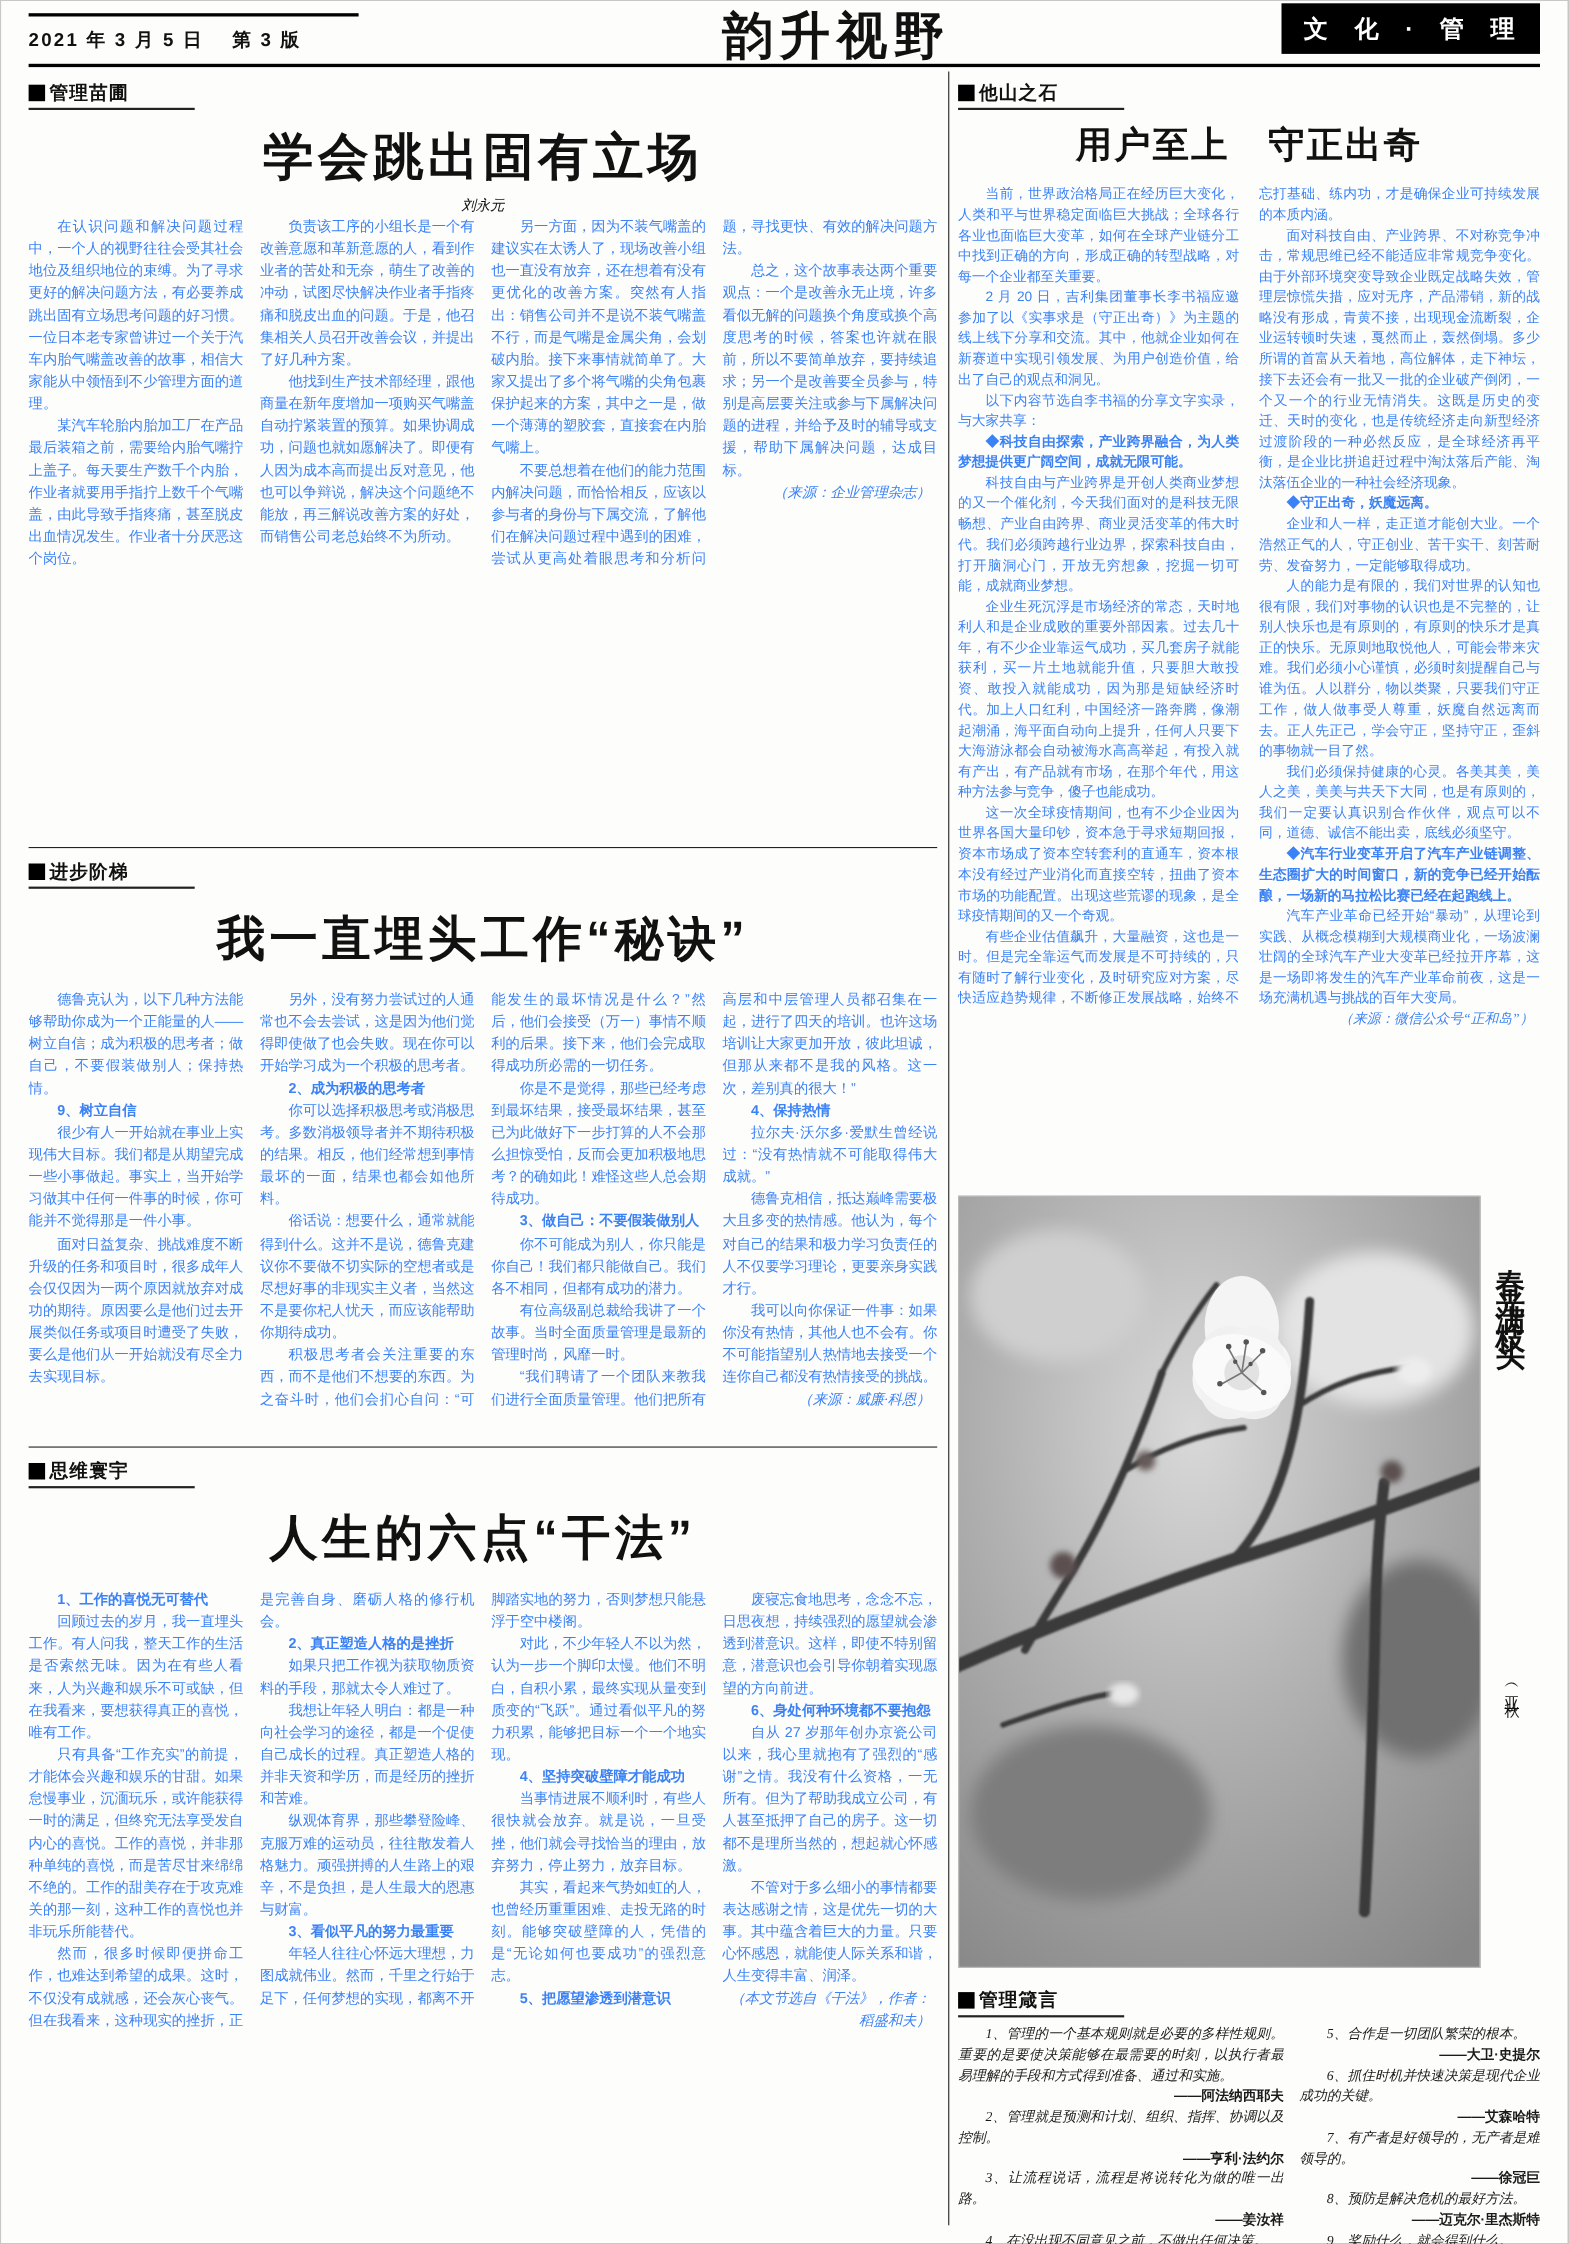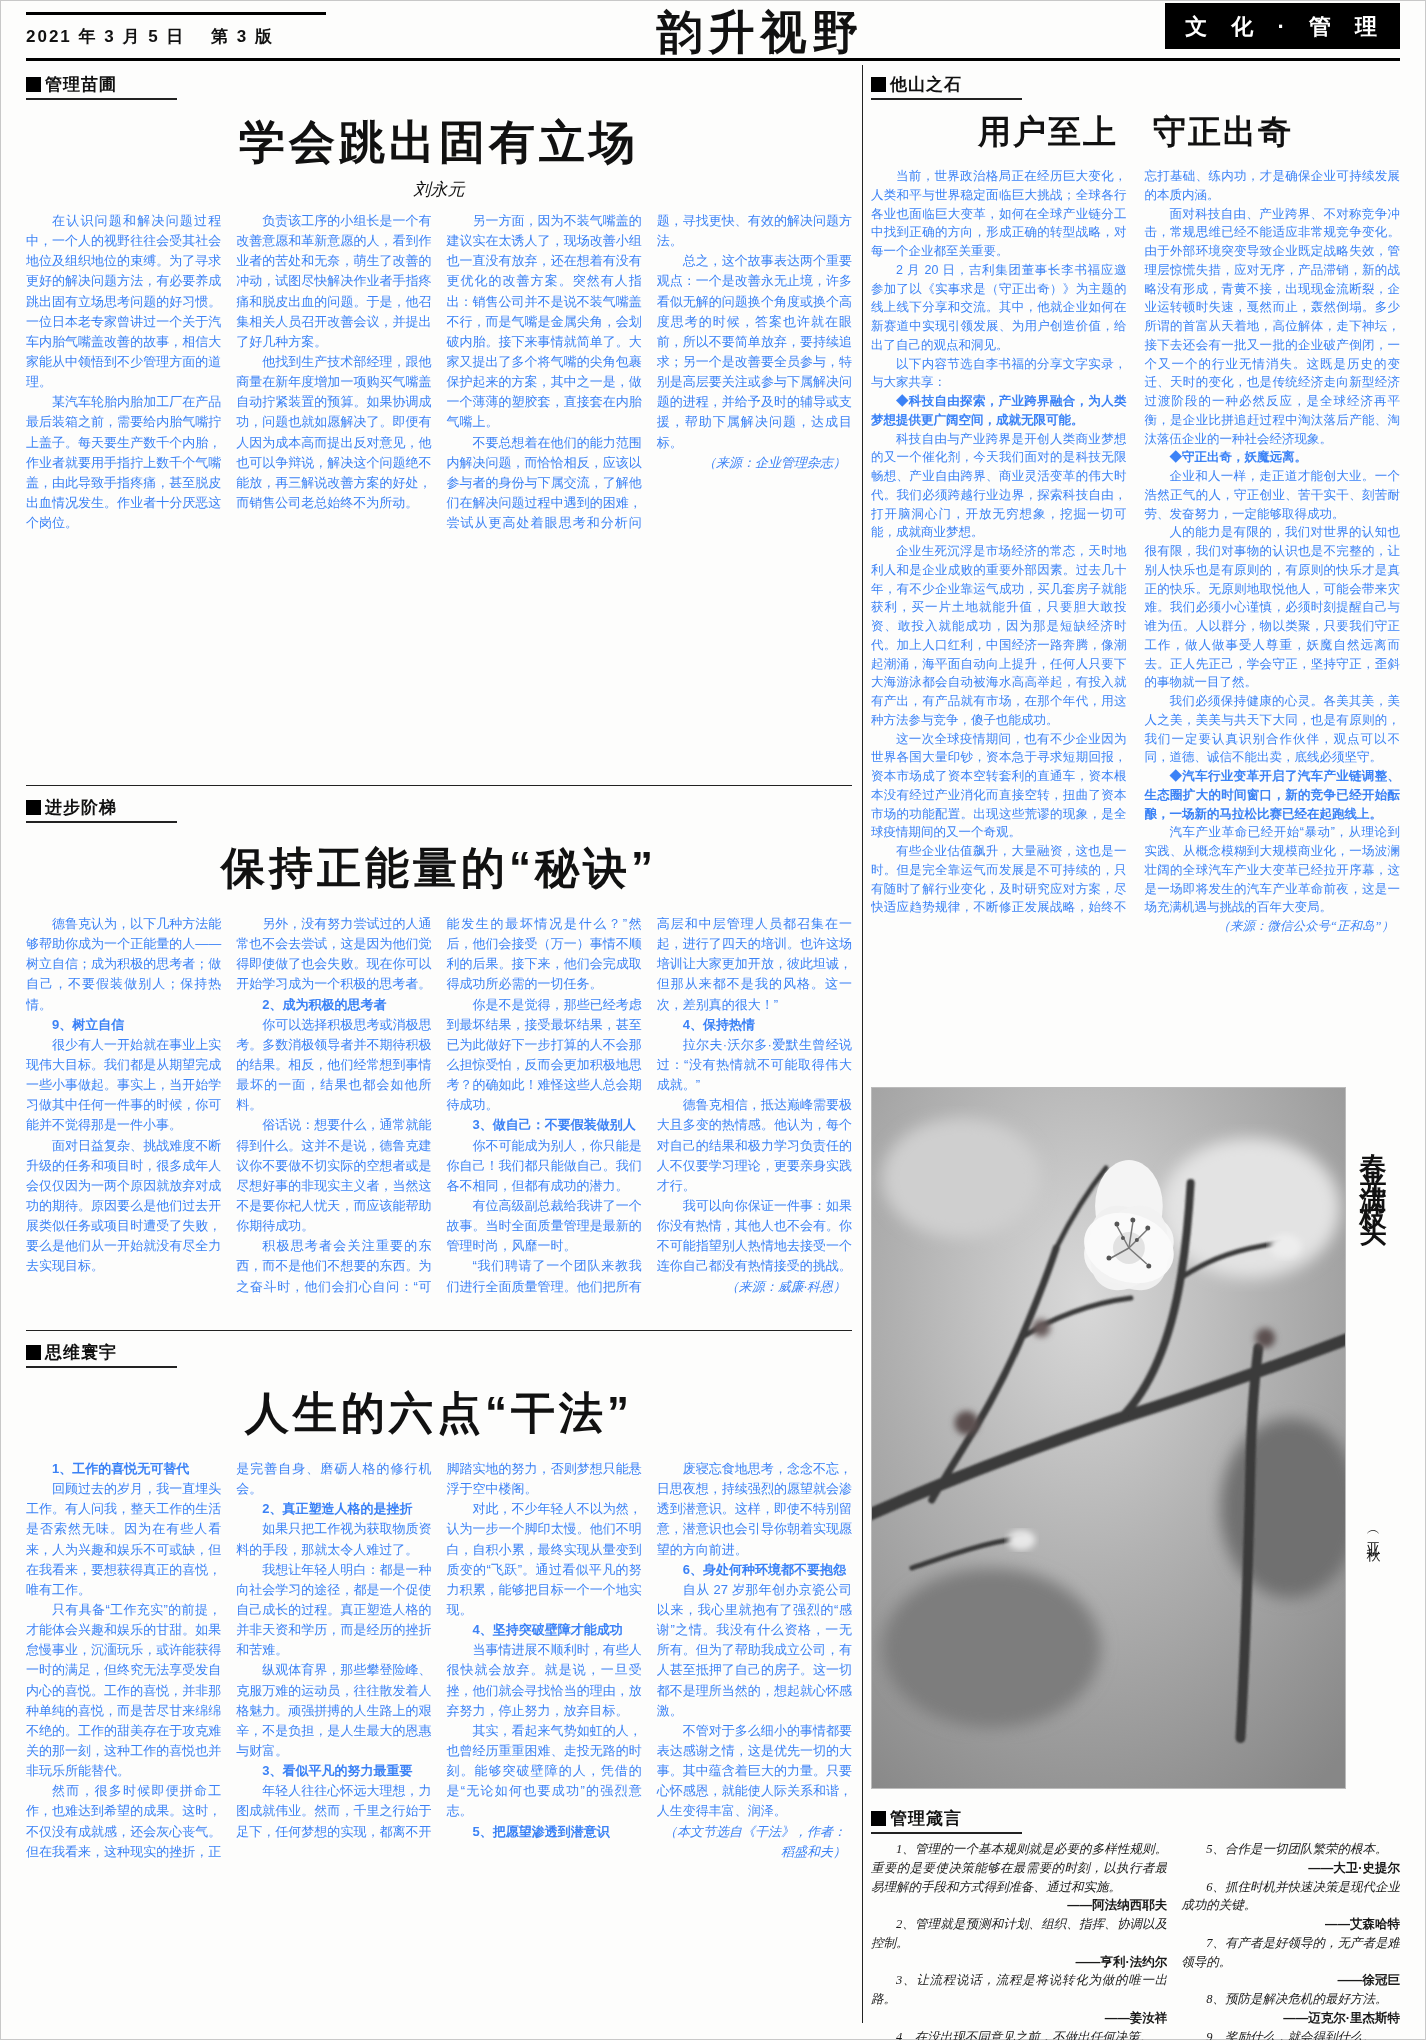--- a/index.html
+++ b/index.html
@@ -22,21 +22,21 @@
   .colL{width:826px;}
   .vdiv{width:0;border-left:1.5px solid #222;margin:0 8px 0 10px;}
   .colR{flex:1;min-width:0;}
 
   .slabel{font-size:17px;font-weight:bold;letter-spacing:1px;display:inline-block;
           border-bottom:2px solid #222;padding:2px 60px 2px 0;margin:6px 0 2px;}
   .slabel::before{content:"";display:inline-block;width:15px;height:15px;background:#000;
                   margin-right:4px;vertical-align:-2px;}
   .headline{font-weight:900;text-align:center;letter-spacing:4px;font-family:"Liberation Sans",sans-serif;}
   .h1a{font-size:46px;margin:10px 0 4px;}
-  .byline{text-align:center;font-size:17px;font-family:"Liberation Serif",serif;font-style:italic;margin-bottom:10px;}
+  .byline{text-align:center;font-size:13px;font-family:"Liberation Serif",serif;font-style:italic;margin-bottom:0;}
   .h2a{font-size:44px;margin:14px 0 16px;}
   .h3a{font-size:44px;margin:14px 0 16px;}
   .h4a{font-size:33px;margin:8px 0 12px;letter-spacing:2px;}
 
   .abody{text-align:justify;overflow:hidden;font-size:13px;line-height:1.55;color:#3b82f6;}
   .abody p{margin:0;}
   .t-p{text-indent:2em;}
   .t-h{text-indent:2em;font-weight:bold;}
   .t-src{text-align:right;font-family:"Liberation Serif",serif;font-style:italic;padding-right:6px;}
   .cols4{column-count:4;column-gap:15px;}
@@ -100,21 +100,21 @@
             <p class="t-p">负责该工序的小组长是一个有改善意愿和革新意愿的人，看到作业者的苦处和无奈，萌生了改善的冲动，试图尽快解决作业者手指疼痛和脱皮出血的问题。于是，他召集相关人员召开改善会议，并提出了好几种方案。</p>
             <p class="t-p">他找到生产技术部经理，跟他商量在新年度增加一项购买气嘴盖自动拧紧装置的预算。如果协调成功，问题也就如愿解决了。即便有人因为成本高而提出反对意见，他也可以争辩说，解决这个问题绝不能放，再三解说改善方案的好处，而销售公司老总始终不为所动。</p>
             <p class="t-p">另一方面，因为不装气嘴盖的建议实在太诱人了，现场改善小组也一直没有放弃，还在想着有没有更优化的改善方案。突然有人指出：销售公司并不是说不装气嘴盖不行，而是气嘴是金属尖角，会划破内胎。接下来事情就简单了。大家又提出了多个将气嘴的尖角包裹保护起来的方案，其中之一是，做一个薄薄的塑胶套，直接套在内胎气嘴上。</p>
             <p class="t-p">不要总想着在他们的能力范围内解决问题，而恰恰相反，应该以参与者的身份与下属交流，了解他们在解决问题过程中遇到的困难，尝试从更高处着眼思考和分析问题，寻找更快、有效的解决问题方法。</p>
             <p class="t-p">总之，这个故事表达两个重要观点：一个是改善永无止境，许多看似无解的问题换个角度或换个高度思考的时候，答案也许就在眼前，所以不要简单放弃，要持续追求；另一个是改善要全员参与，特别是高层要关注或参与下属解决问题的进程，并给予及时的辅导或支援，帮助下属解决问题，达成目标。</p>
             <p class="t-src">（来源：企业管理杂志）</p>
           </div>
 
     <hr class="hline">
     <div><span class="slabel">进步阶梯</span></div>
-    <div class="headline h2a">保持正能量的“秘诀”</div>
+    <div class="headline h2a">我一直埋头工作“秘诀”</div>
     <div class="abody cols4 b2">
 
     <p class="t-p">德鲁克认为，以下几种方法能够帮助你成为一个正能量的人——树立自信；成为积极的思考者；做自己，不要假装做别人；保持热情。</p>
             <p class="t-h">9、树立自信</p>
             <p class="t-p">很少有人一开始就在事业上实现伟大目标。我们都是从期望完成一些小事做起。事实上，当开始学习做其中任何一件事的时候，你可能并不觉得那是一件小事。</p>
             <p class="t-p">面对日益复杂、挑战难度不断升级的任务和项目时，很多成年人会仅仅因为一两个原因就放弃对成功的期待。原因要么是他们过去开展类似任务或项目时遭受了失败，要么是他们从一开始就没有尽全力去实现目标。</p>
             <p class="t-p">另外，没有努力尝试过的人通常也不会去尝试，这是因为他们觉得即使做了也会失败。现在你可以开始学习成为一个积极的思考者。</p>
             <p class="t-h">2、成为积极的思考者</p>
             <p class="t-p">你可以选择积极思考或消极思考。多数消极领导者并不期待积极的结果。相反，他们经常想到事情最坏的一面，结果也都会如他所料。</p>
             <p class="t-p">俗话说：想要什么，通常就能得到什么。这并不是说，德鲁克建议你不要做不切实际的空想者或是尽想好事的非现实主义者，当然这不是要你杞人忧天，而应该能帮助你期待成功。</p>

